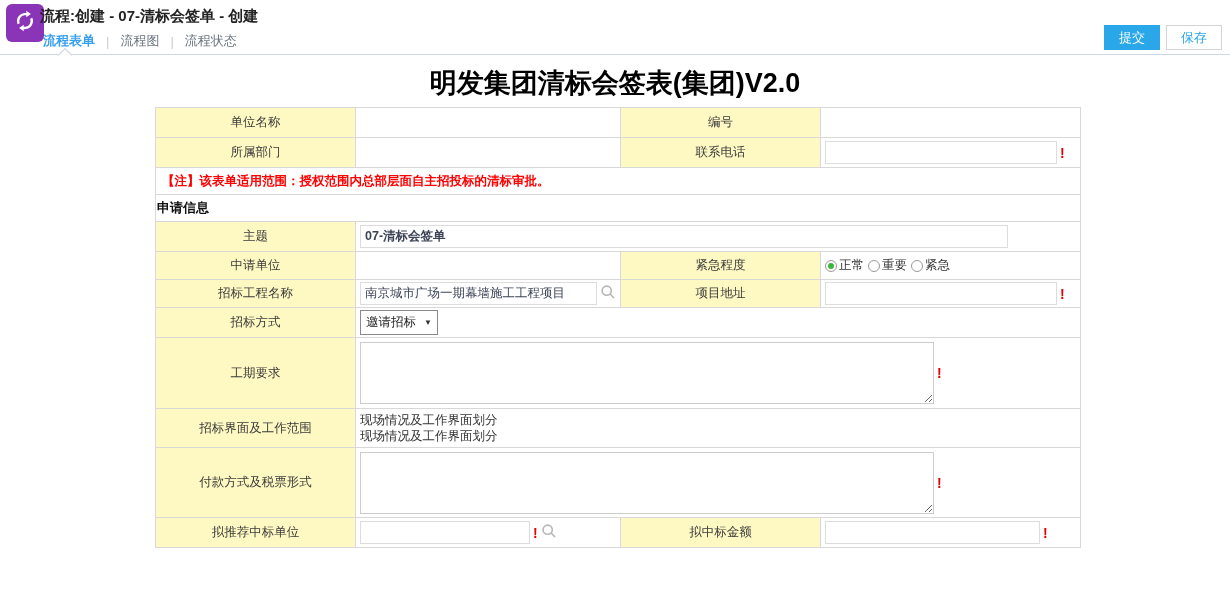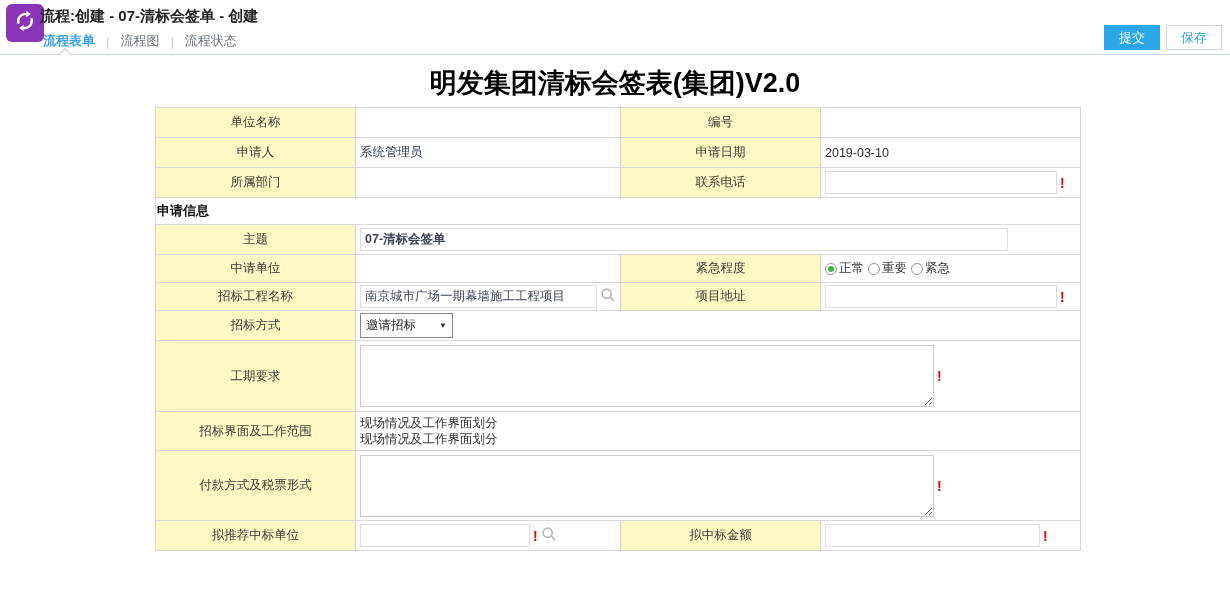--- a/index.html
+++ b/index.html
@@ -30,21 +30,21 @@
   td.val { background:#fff; padding:2px 4px; }
   td.note-cell { color:#f00; font-weight:bold; font-size:12.5px; padding-left:6px; background:#fff; }
   td.section-cell { font-weight:bold; font-size:13px; color:#111; padding-left:1px; background:#fff; }
   .navy { color:#2e3a59; }
   .cellflex { display:flex; align-items:center; gap:3px; }
   input.txt { height:23px; border:1px solid #ddd; background:#fff; font-size:12.5px; color:#3c4456;
     font-family:inherit; padding:0 4px; outline:none; }
   textarea.ta { width:574px; height:62px; border:1px solid #ccc; font-family:inherit; font-size:12.5px;
     color:#333; resize:both; outline:none; }
   .req { color:#e60000; font-weight:bold; font-size:14px; line-height:1; }
-  .selectbox { display:inline-flex; align-items:center; gap:23px; border:1px solid #8a8a8a;
+  .selectbox { display:inline-flex; align-items:center; gap:8px; border:1px solid #8a8a8a;
     background:#fff; font-size:12.5px; color:#222; padding:3px 5px; cursor:pointer; }
   .selectbox .arrow { font-size:8px; color:#333; }
   .radio-group { display:flex; align-items:center; }
   .radio-item { display:flex; align-items:center; margin-right:4px; cursor:pointer; }
   .radio { width:12px; height:12px; border:1px solid #999; border-radius:50%; background:#fff;
     position:relative; margin-right:2px; flex:0 0 auto; }
   .radio.checked::after { content:''; position:absolute; left:2px; top:2px; right:2px; bottom:2px;
     border-radius:50%; background:#3db63d; }
   .mag { flex:0 0 auto; cursor:pointer; }
   .twolines { line-height:16px; padding:1px 0; }
@@ -91,39 +91,36 @@
     </colgroup>
 
   <tbody>
       <tr style="height:30px">
     <td class="lbl">单位名称</td>
     <td class="val"></td>
     <td class="lbl">编号</td>
     <td class="val"></td>
   </tr>
 
-  <tr style="height:30px">
-    <td class="lbl">申请人</td>
-    <td class="val navy">系统管理员</td>
-    <td class="lbl">申请日期</td>
-    <td class="val">2019-03-10</td>
-  </tr>
 
   <tr style="height:30px">
     <td class="lbl">所属部门</td>
     <td class="val"></td>
     <td class="lbl">联系电话</td>
     <td class="val">
       <div class="cellflex">
         <input class="txt" style="width: 232px;" value="">
         <span class="req">!</span>
       </div>
     </td>
   </tr>
 
+  <tr style="height:27px">
+    <td class="note-cell" colspan="4">【注】该表单适用范围：授权范围内总部层面自主招投标的清标审批。</td>
+  </tr>
 
   <tr style="height:27px">
     <td class="section-cell" colspan="4">申请信息</td>
   </tr>
 
   <tr style="height:30px">
     <td class="lbl">主题</td>
     <td class="val" colspan="3">
       <input class="txt" style="width: 648px; font-weight: bold;" value="07-清标会签单">
     </td>

